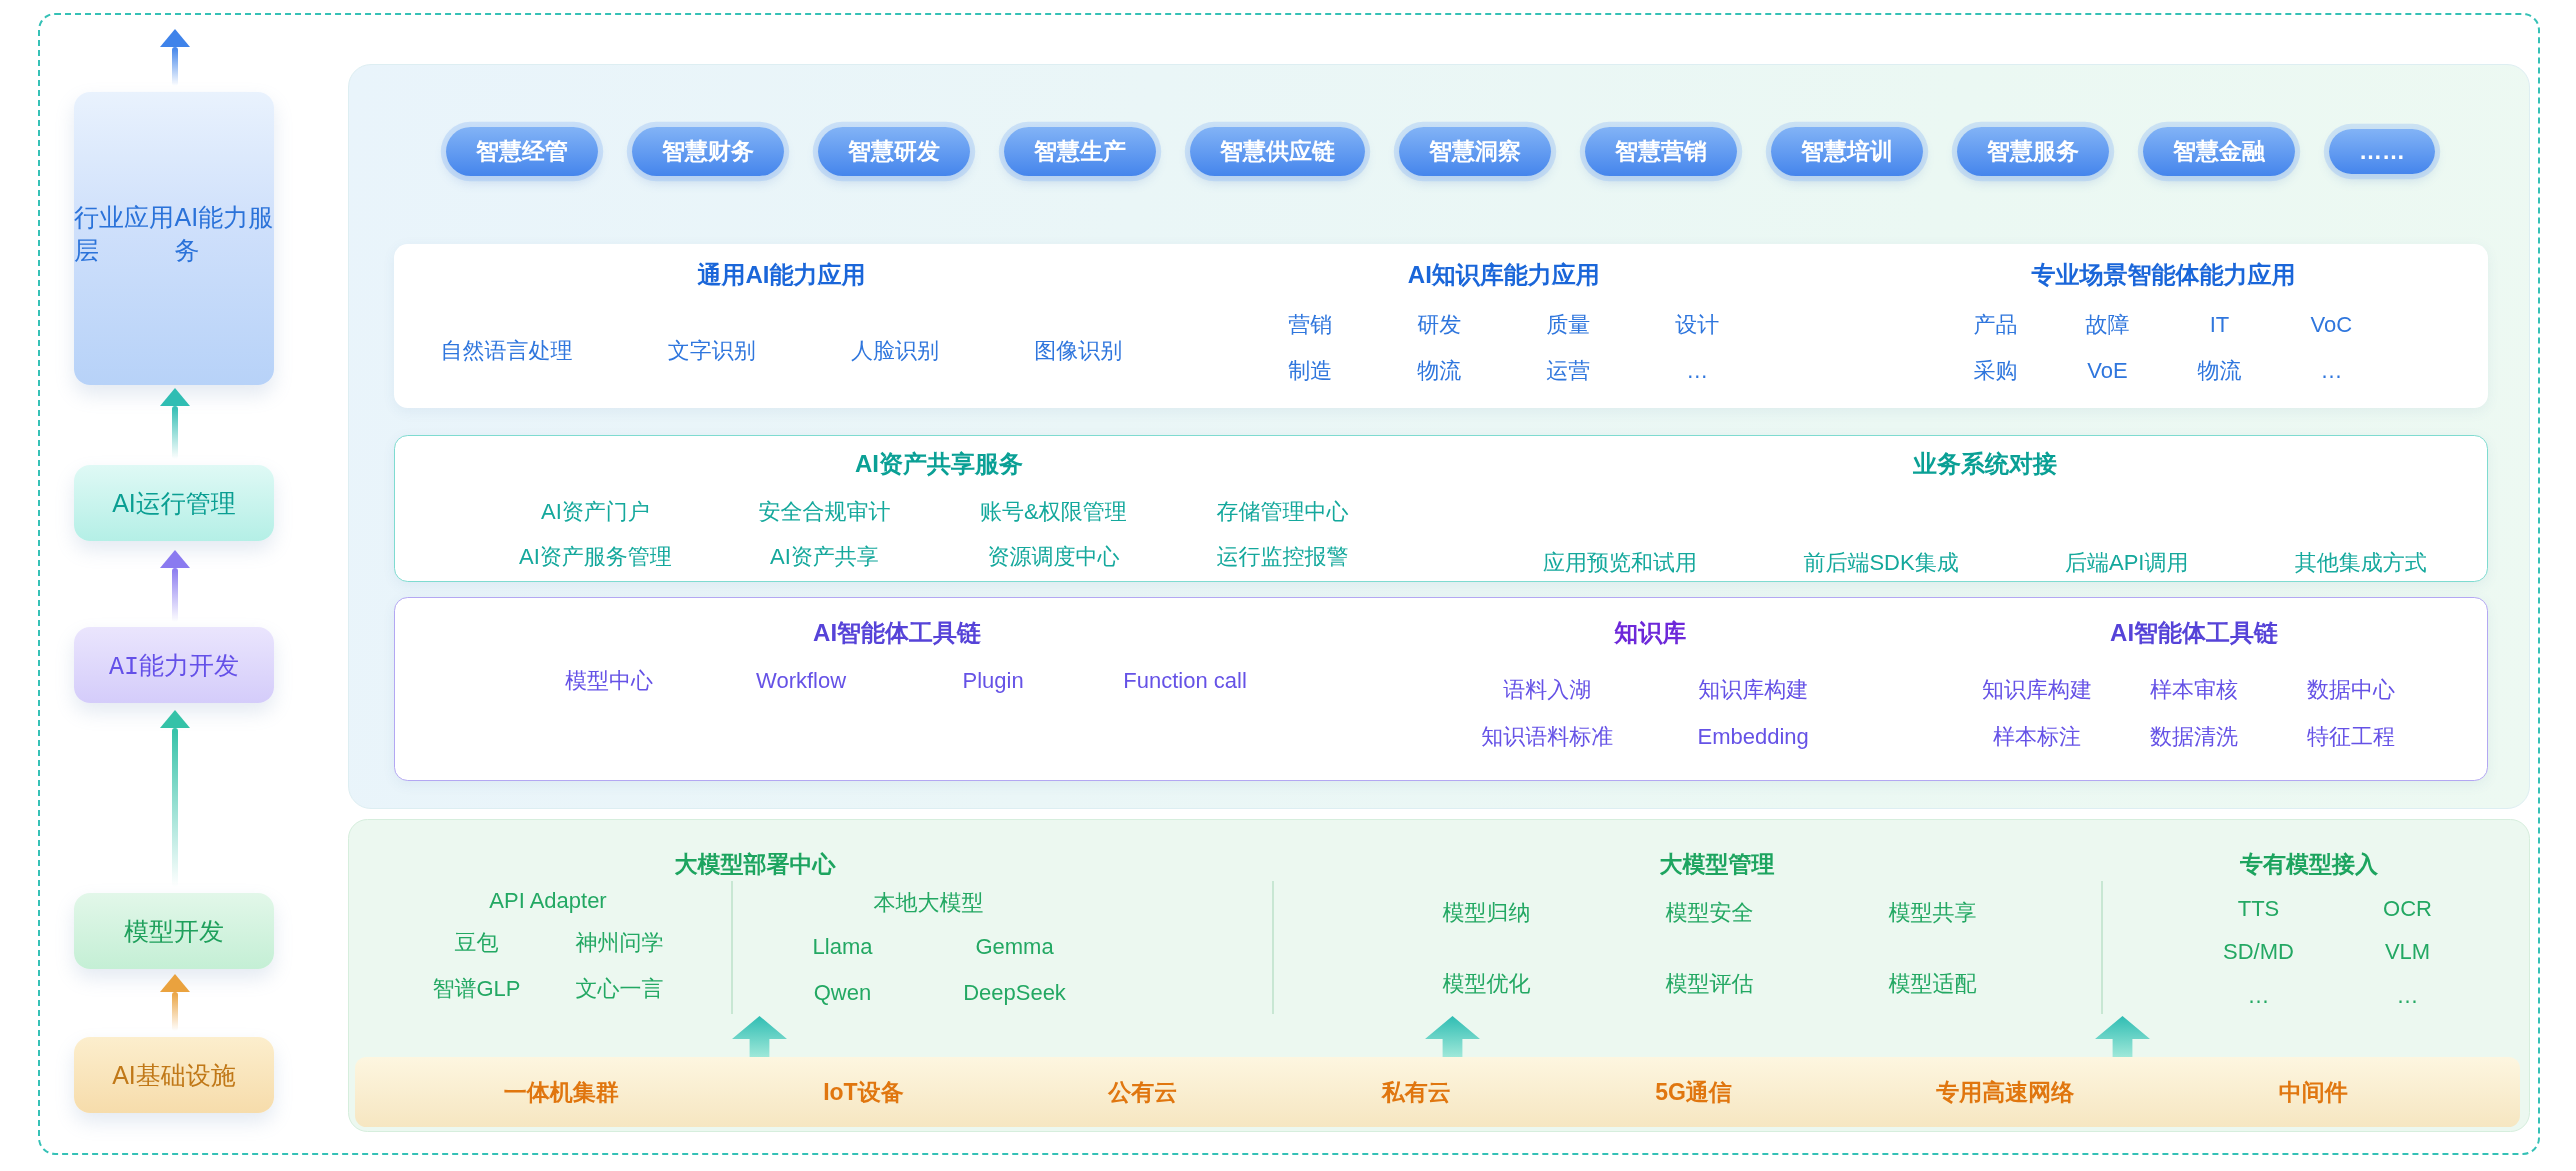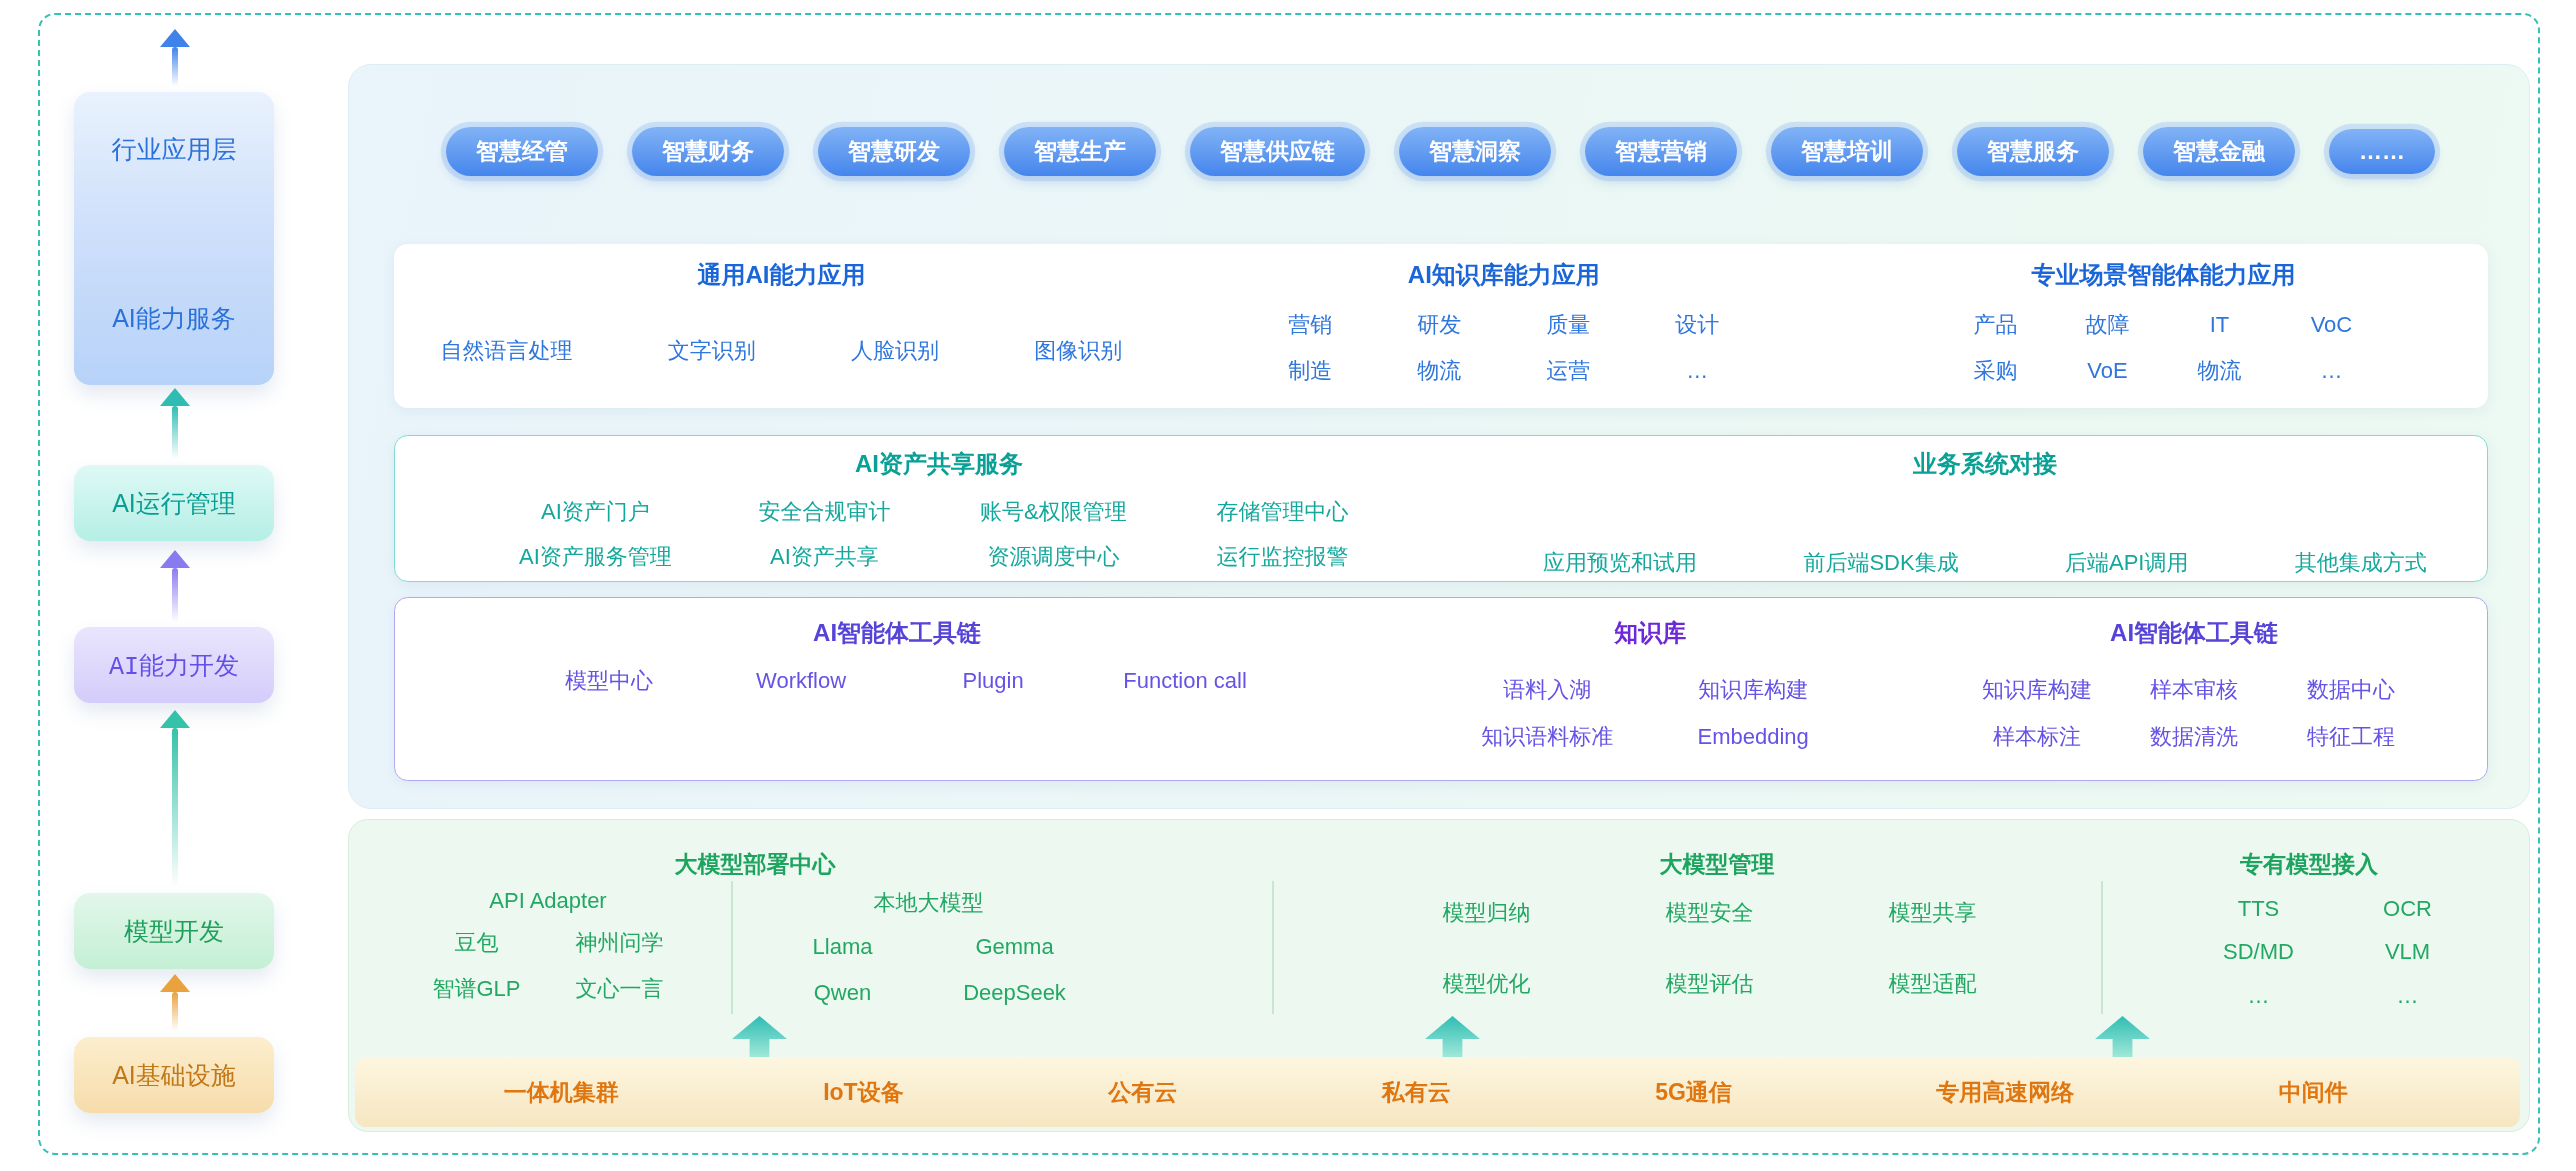--- a/index.html
+++ b/index.html
@@ -5,21 +5,21 @@
   html,body{margin:0;padding:0;background:#ffffff;}
   .canvas{position:relative;width:2576px;height:1171px;background:#ffffff;overflow:hidden;
           font-family:"Liberation Sans",sans-serif;}
   .frame{position:absolute;left:38px;top:13px;width:2498px;height:1138px;
          border:2.3px dashed #35c1b6;border-radius:17px;}
 
   
   .layer{position:absolute;left:74px;width:200px;border-radius:16px;display:flex;
          align-items:center;justify-content:center;font-size:25px;font-weight:500;
          box-shadow:0 9.2px 19.5px rgba(120,150,190,.20);}
-  .layer-app{top:92px;height:293px;flex-direction:column;justify-content:space-between;
+  .layer-app{top:92px;height:293px;justify-content:space-between;
              padding:41px 0 50px;box-sizing:border-box;
              background:linear-gradient(180deg,#e9f2fd 0%,#cfe0fb 45%,#b7d2f8 100%);color:#2a72d9;}
   .layer-run{top:465px;height:76px;background:linear-gradient(180deg,#dff9f5,#b4efe6);color:#0a9e92;}
   .layer-dev{top:627px;height:76px;background:linear-gradient(180deg,#eae5fd,#d4ccfa);color:#6450e8;font-family:Liberation Mono, monospace;}
   .layer-model{top:893px;height:76px;background:linear-gradient(180deg,#e2f7e9,#c4efd5);color:#1fa05c;}
   .layer-infra{top:1037px;height:76px;background:linear-gradient(180deg,#fceecd,#f6dcab);color:#c07818;}
 
   
   .flow-arrow{position:absolute;left:159px;width:32px;display:flex;flex-direction:column;align-items:center;}
   .flow-arrow .head{width:0;height:0;border-left:15px solid transparent;border-right:15px solid transparent;
@@ -36,21 +36,21 @@
   .panel-top{position:absolute;left:348px;top:64px;width:2182px;height:745px;border-radius:23px;
              background:linear-gradient(100deg,#e9f4fb 0%,#ebf8f3 70%,#edf9f2 100%);
              border:1.1px solid #ddeef2;box-sizing:border-box;}
   .pills{position:absolute;left:97px;top:62px;display:flex;gap:34px;align-items:center;}
   .pill{padding:9.2px 30px;border-radius:572px;color:#fff;font-size:23px;font-weight:700;white-space:nowrap;
         background:linear-gradient(180deg,#82b3f6 0%,#4585ec 100%);
         box-shadow:0 0 0 5.2px rgba(150,190,245,.38),0 5.7px 11.4px rgba(70,120,200,.22);}
 
   .card{position:absolute;left:45px;width:2094px;background:#ffffff;border-radius:13.7px;box-sizing:border-box;
         box-shadow:0 3.4px 12.6px rgba(50,100,160,.07);display:flex;}
-  .card-general{top:179px;height:164px;justify-content:flex-end;}
+  .card-general{top:179px;height:164px;}
   .card-teal{top:370px;height:147px;border:1.7px solid #7edbd0;}
   .card-purple{top:532px;height:184px;border:1.7px solid #b3a7f2;}
 
   .grp{display:flex;flex-direction:column;align-items:center;box-sizing:border-box;}
   .card-title{font-size:24px;font-weight:700;line-height:1.2;}
   .t-blue{color:#1a66d9;} .t-green:{color:#1da45f;}
   .item{font-size:22px;line-height:1.2;white-space:nowrap;}
   .i-blue{color:#2f76dd;} .i-teal{color:#14a89c;} .i-purple{color:#6552e6;} .i-green{color:#23a863;}
 
   .card-general .grp{padding-top:17px;}

